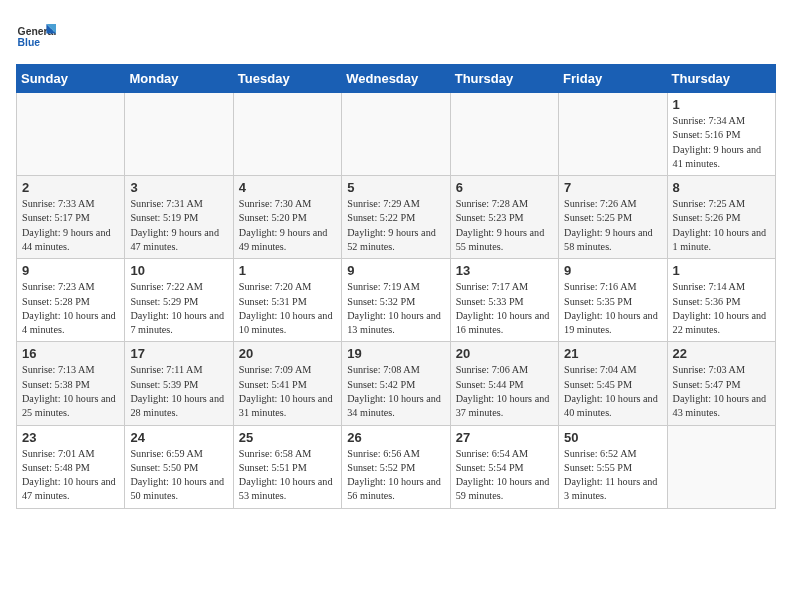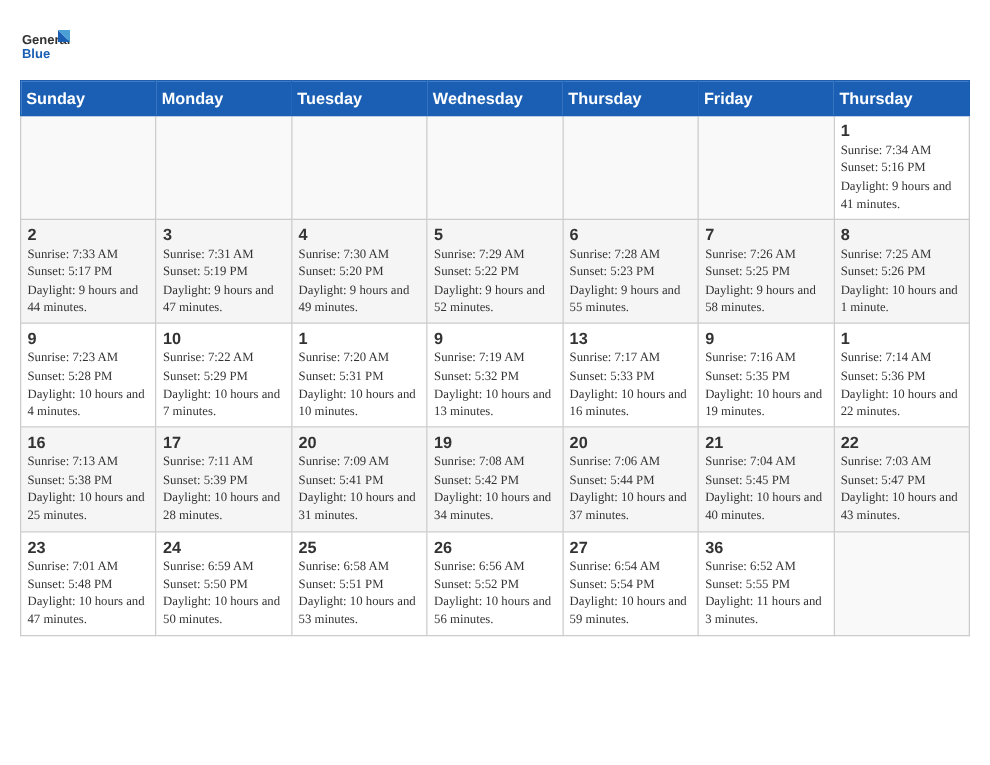--- a/index.html
+++ b/index.html
@@ -233,19 +233,19 @@
         </td>
         <td>
           <span class="day-num">26</span>
           <div class="day-info">Sunrise: 6:56 AM<br>Sunset: 5:52 PM<br>Daylight: 10 hours and 56 minutes.</div>
         </td>
         <td>
           <span class="day-num">27</span>
           <div class="day-info">Sunrise: 6:54 AM<br>Sunset: 5:54 PM<br>Daylight: 10 hours and 59 minutes.</div>
         </td>
         <td>
-          <span class="day-num">36</span>
+          <span class="day-num">50</span>
           <div class="day-info">Sunrise: 6:52 AM<br>Sunset: 5:55 PM<br>Daylight: 11 hours and 3 minutes.</div>
         </td>
         <td class="empty"></td>
       </tr>
     </tbody>
 </table>
 
 </body></html>

